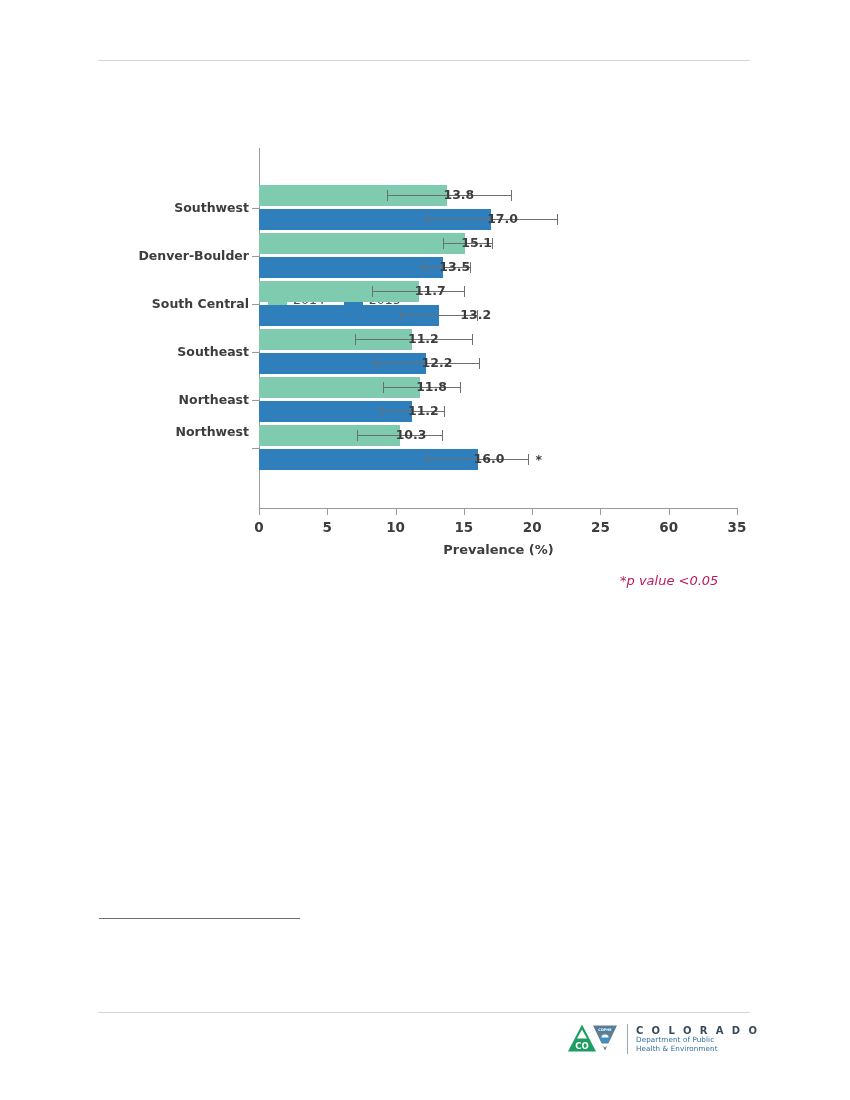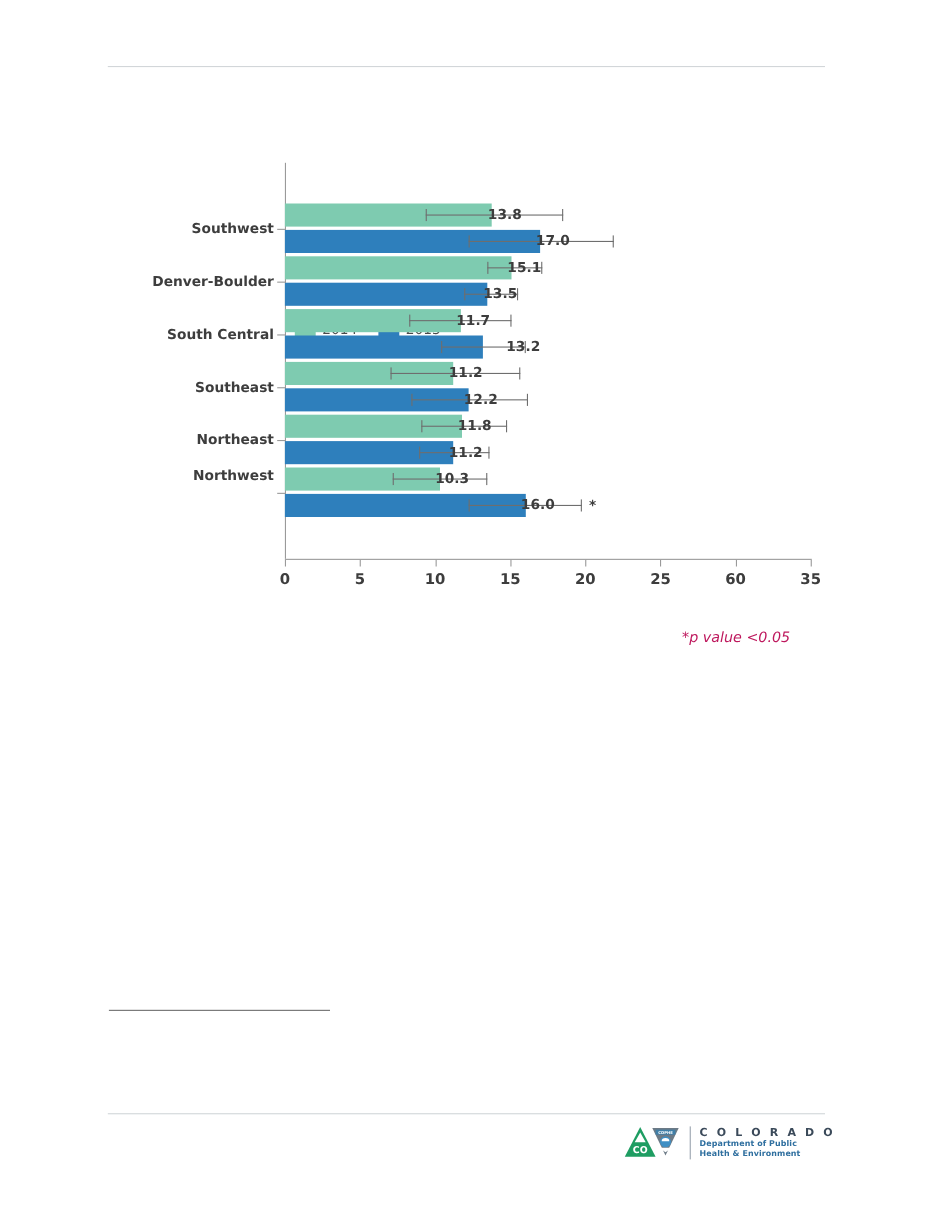--- a/index.html
+++ b/index.html
@@ -210,21 +210,21 @@
   }
   .logo-text { line-height: 1.15; }
   .logo-state {
     font-size: 10px;
     letter-spacing: 2.4px;
     font-weight: bold;
     color: #3b4a5a;
   }
   .logo-dept {
     font-size: 7.2px;
-    font-weight: bold;
+    font-weight: normal;
     color: #2f6f9f;
     letter-spacing: 0.1px;
   }
 </style>
 </head>
 <body>
 
 <div class="page">
 
   <div class="rule-top"></div>
@@ -372,20 +372,21 @@
         <div class="xtick" style="left: 532.143px;"></div>
         <div class="xticklabel" style="left: 532.143px; text-align: right;">20</div>
         <div class="xtick" style="left: 600.429px;"></div>
         <div class="xticklabel" style="left: 600.429px;">25</div>
         <div class="xtick" style="left: 668.714px;"></div>
         <div class="xticklabel" style="left: 668.714px;">60</div>
         <div class="xtick" style="left: 737px;"></div>
         <div class="xticklabel" style="left: 737px;">35</div>
       </div>
 
+    <div class="xaxis-title">Prevalence (%)</div>
     <div class="pvalue-note">*p value &lt;0.05</div>
   </div>
 
   <div class="footer-logo">
     <svg class="logo-mark" viewBox="0 0 104 66">
       <polygon points="30,4 58,58 2,58" fill="#1e9d62"></polygon>
       <polygon points="30,14 40,32 20,32" fill="#ffffff"></polygon>
       <text x="30" y="52" font-size="17" font-weight="bold" fill="#ffffff" text-anchor="middle" font-family="DejaVu Sans, sans-serif">CO</text>
       <polygon points="52,6 100,6 76,56" fill="#6c7a86"></polygon>
       <rect x="58" y="9" width="36" height="9" fill="#3f7fa8"></rect>

